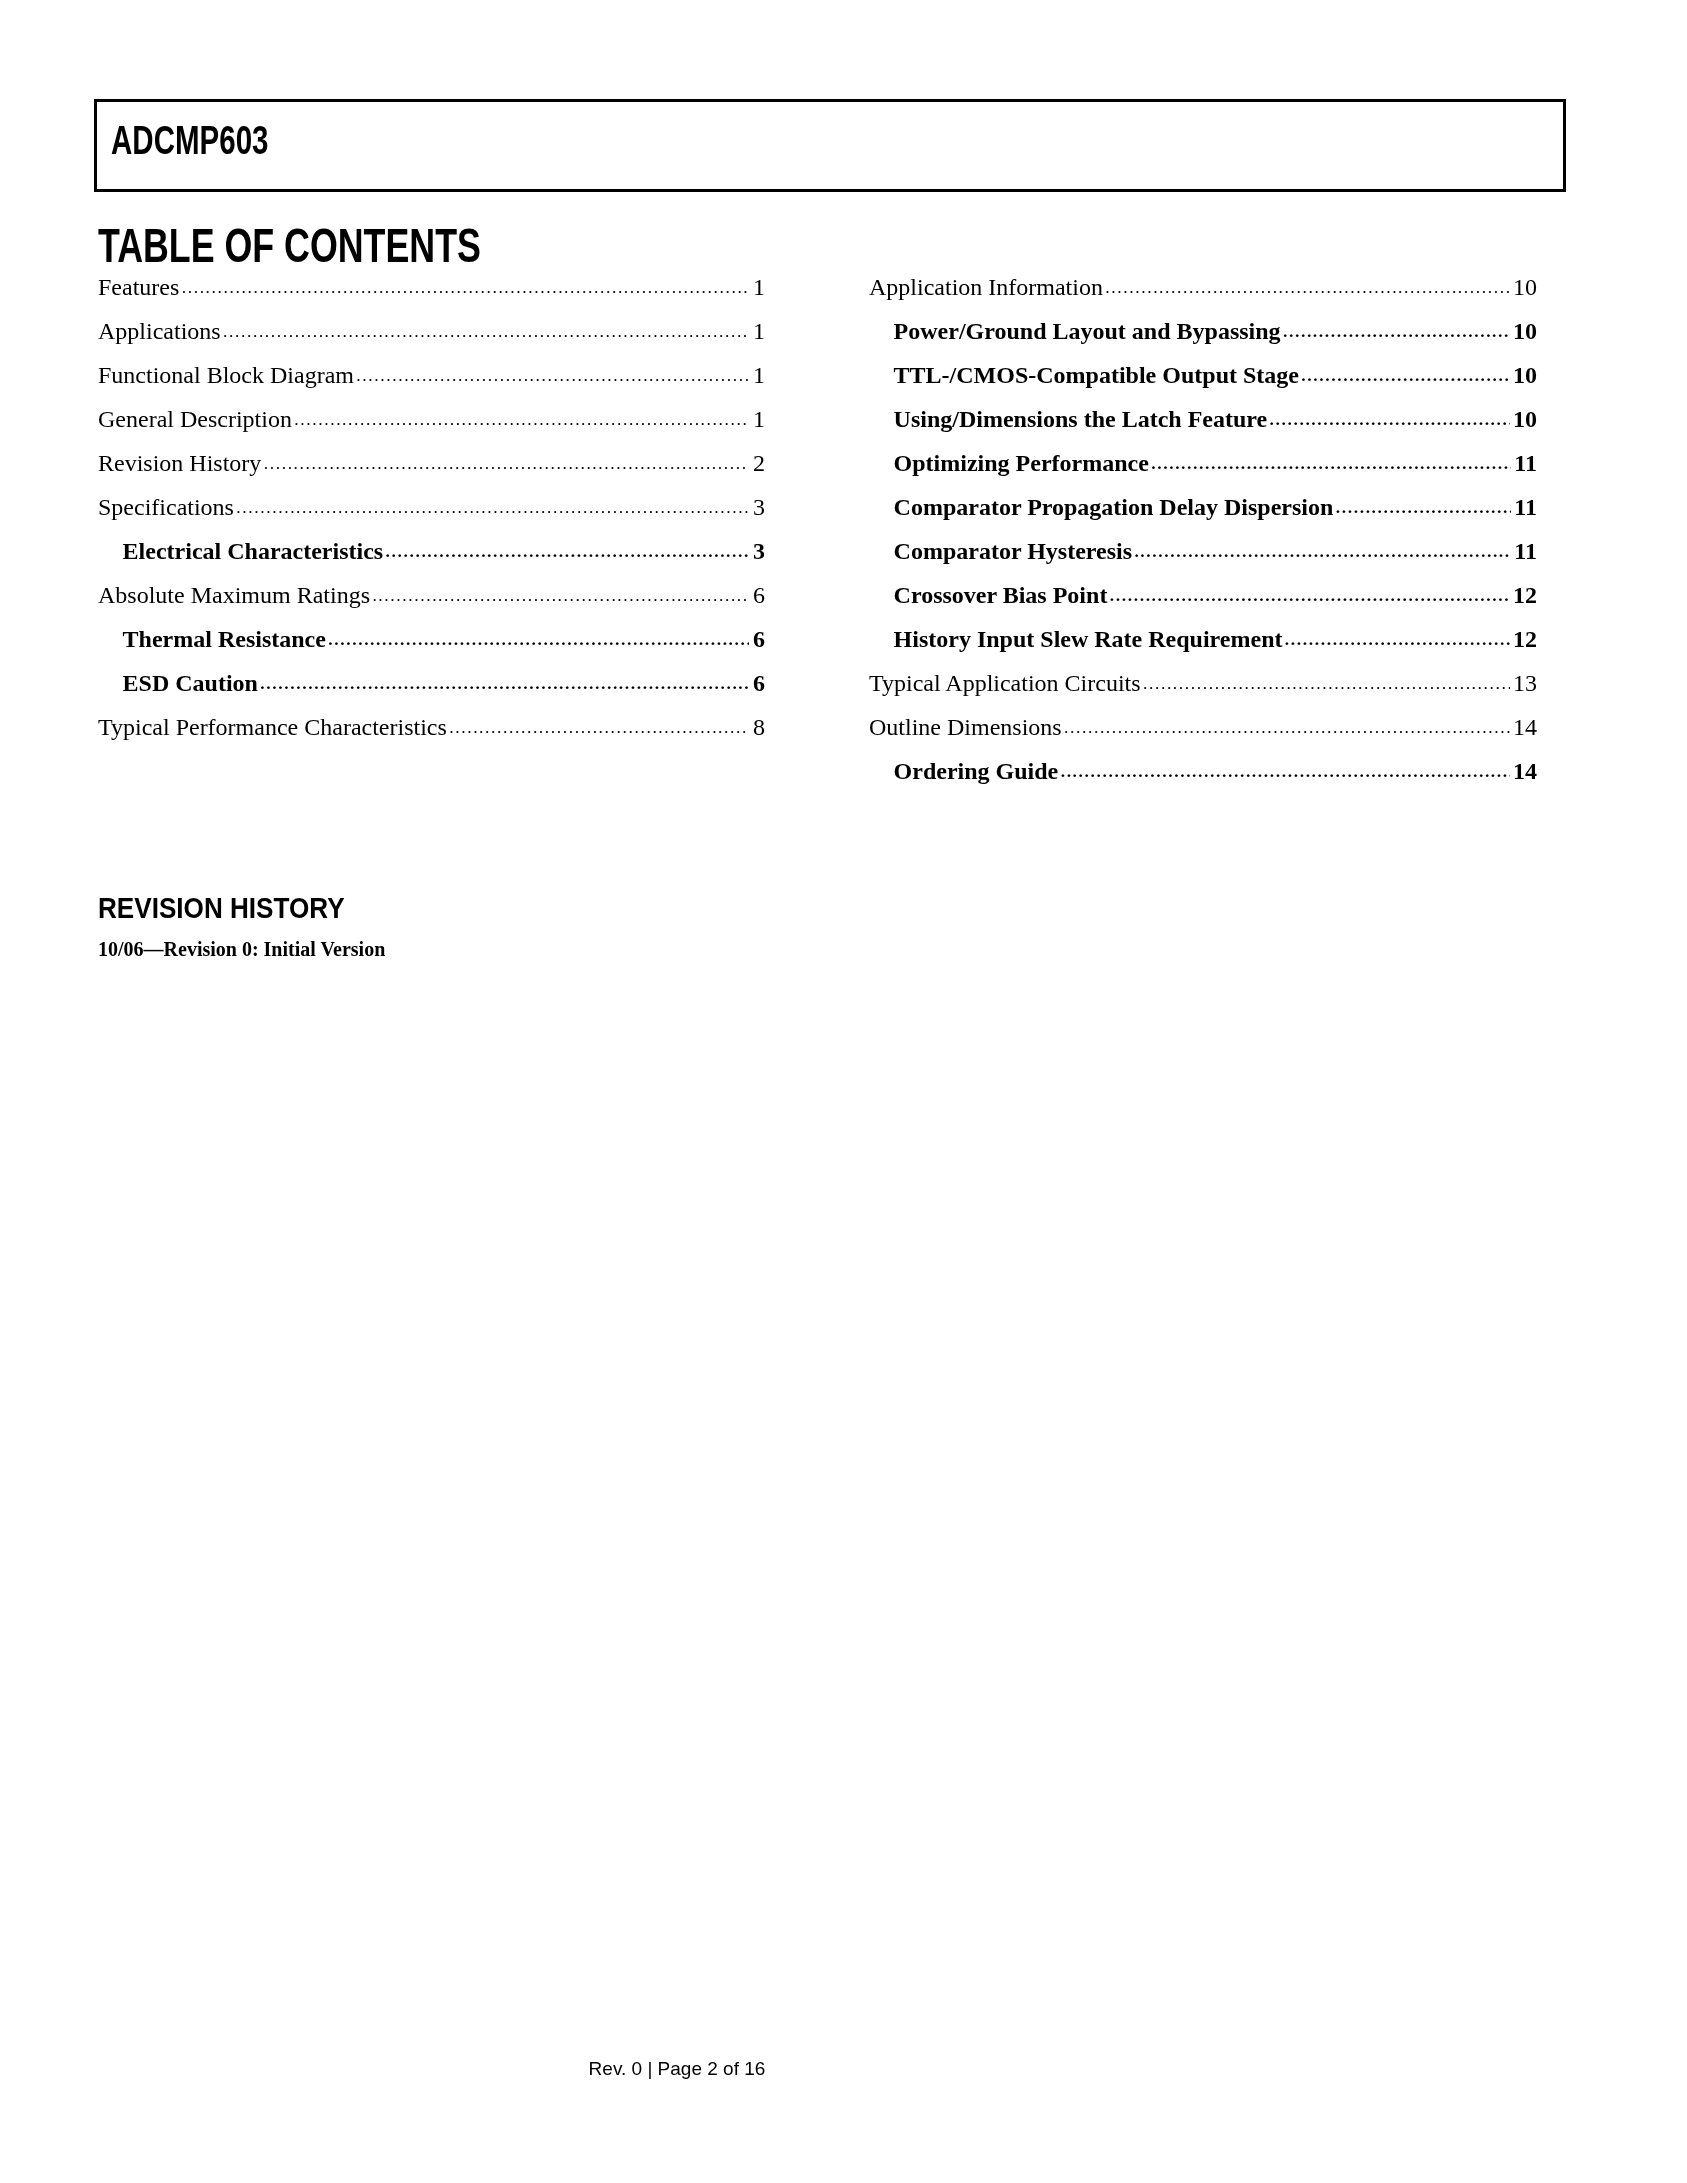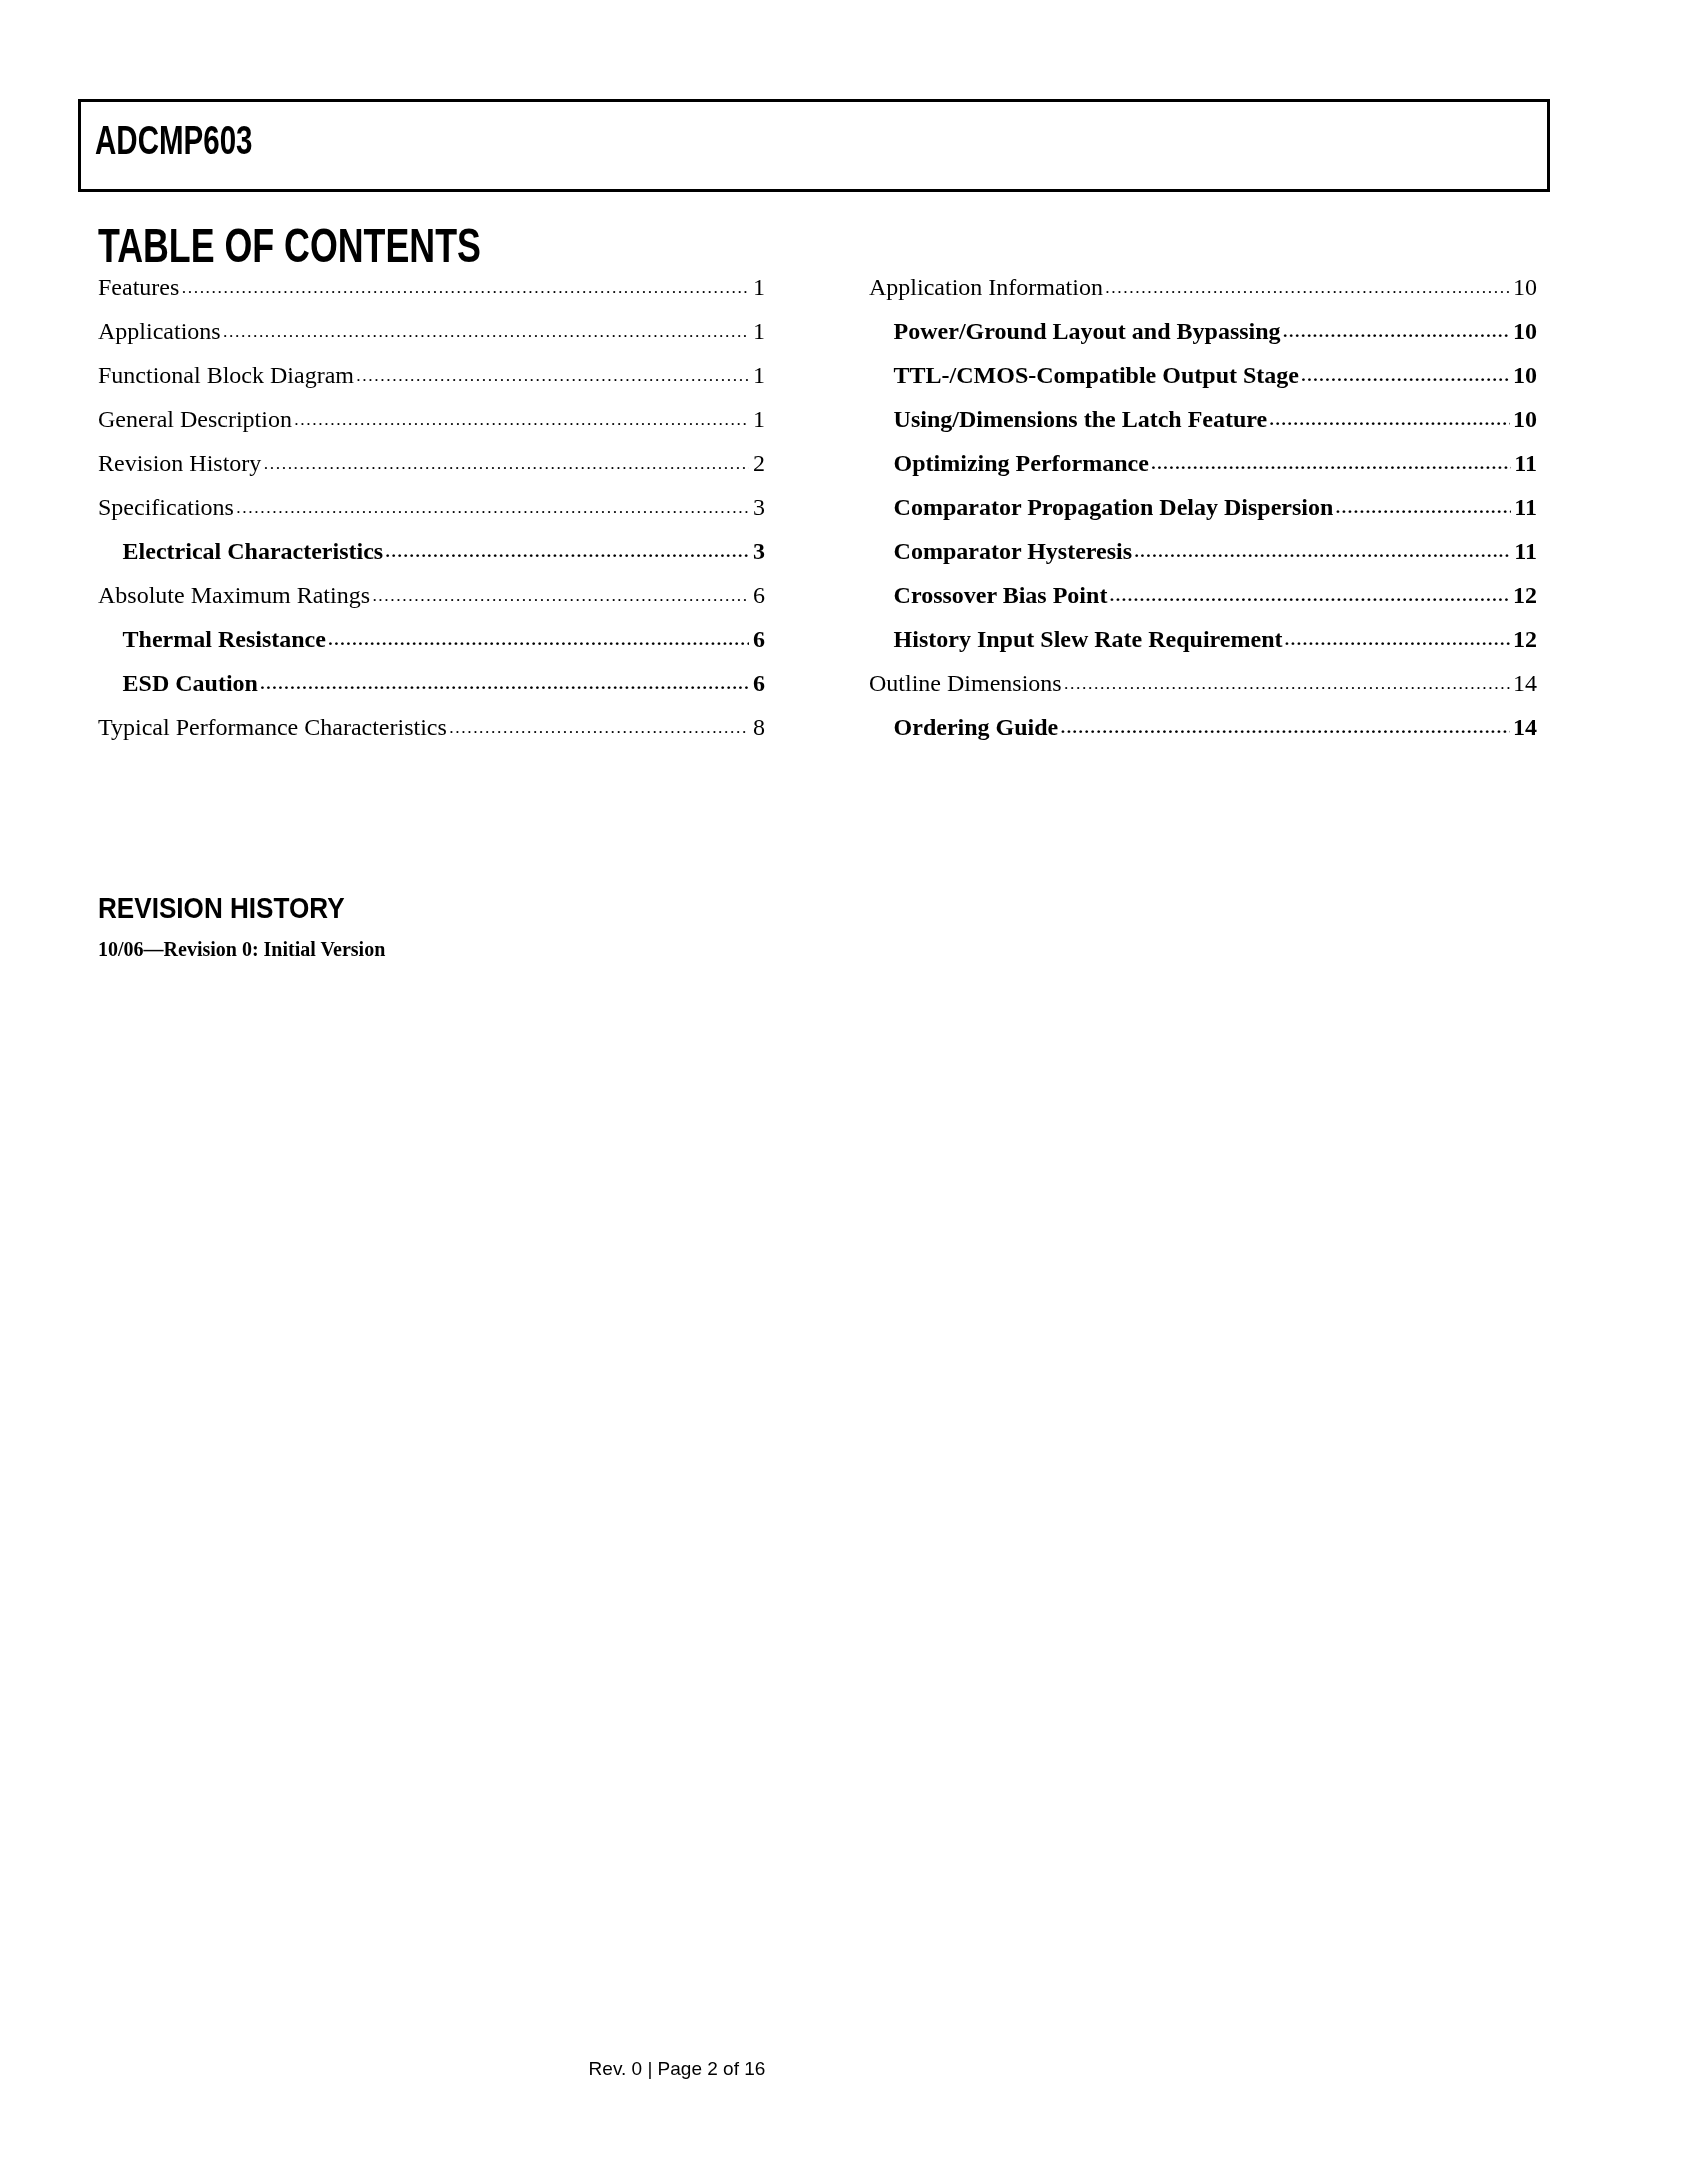--- a/index.html
+++ b/index.html
@@ -2,21 +2,21 @@
 <html style="font-size:12.7px"><head>
 <meta charset="utf-8">
 <style>
   html, body { margin: 0; padding: 0; background: #ffffff; }
   body {
     width: 1687px; height: 2183px; position: relative; overflow: hidden;
     color: #000000;
     font-family: "Liberation Serif", "DejaVu Serif", serif;
   }
   .header-box {
-    position: absolute; left: 78px; top: 99px;
+    position: absolute; left: 94px; top: 99px;
     width: 1466px; height: 87px;
     border: 3.2px solid #000;
   }
   .part-number {
     position: absolute; left: 14.3px; top: 17.5px;
     font-family: "Liberation Sans", "DejaVu Sans", sans-serif;
     font-weight: bold; font-size: 41px; letter-spacing: 0px;
     transform: scaleX(0.72); transform-origin: left center;
     line-height: 1;
   }
@@ -171,20 +171,25 @@
       <span class="label">Crossover Bias Point</span>
       <span class="leader"></span>
       <span class="page">12</span>
     </div>
   <div class="toc-row lvl2">
       <span class="label">History Input Slew Rate Requirement</span>
       <span class="leader"></span>
       <span class="page">12</span>
     </div>
   <div class="toc-row">
+      <span class="label">Typical Application Circuits</span>
+      <span class="leader"></span>
+      <span class="page">13</span>
+    </div>
+  <div class="toc-row">
       <span class="label">Outline Dimensions</span>
       <span class="leader"></span>
       <span class="page">14</span>
     </div>
   <div class="toc-row lvl2">
       <span class="label">Ordering Guide</span>
       <span class="leader"></span>
       <span class="page">14</span>
     </div>
 </div>

